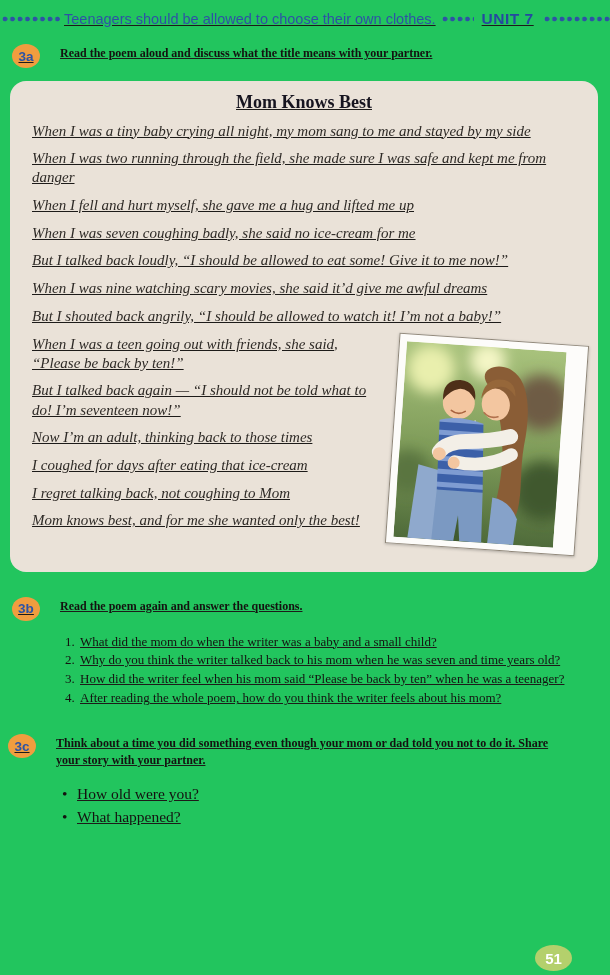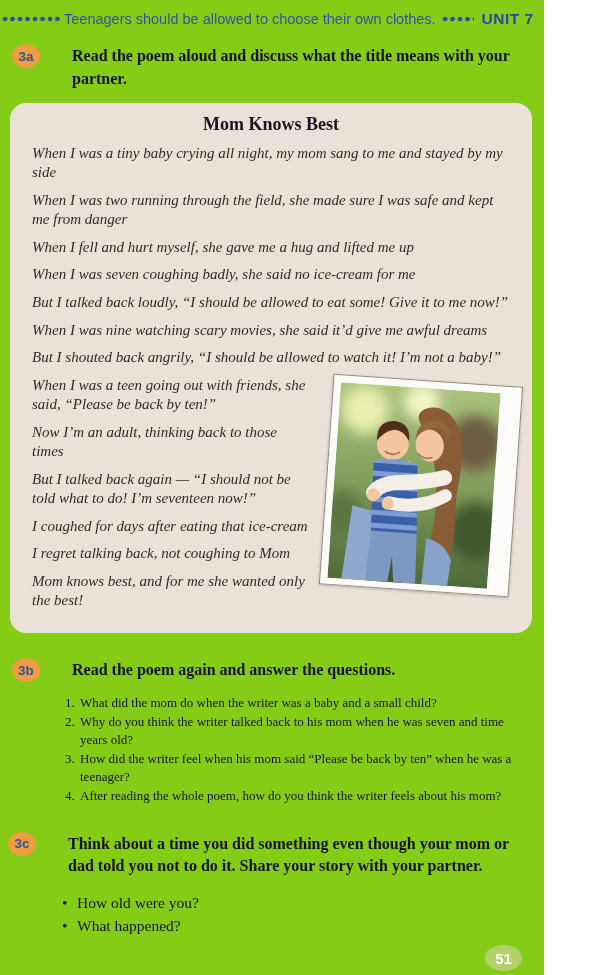--- a/index.html
+++ b/index.html
@@ -1,22 +1,23 @@
 <!DOCTYPE html>
 <html><head>
 <meta charset="utf-8">
 <style>
   html,body{margin:0;padding:0;background:#ffffff;}
   .page{
     position:relative;
-    width:544px;height:975px;
-    background:#84cc16;
+    width:610px;height:975px;
+    background:#22c55e;
     overflow:hidden;
     font-family:"Liberation Serif",serif;
     color:#1d1b19;
+    text-decoration:underline;
   }
   
   .header{
     display:flex;align-items:center;
     padding:10px 0 0 2px;
     font-family:"Liberation Sans",sans-serif;
     color:#2e52a5;
   }
   .dots{
     height:6px;
@@ -26,40 +27,40 @@
     background-position:left center;
   }
   .dots-left{width:58px;margin-right:4px;}
   .dots-mid{width:32px;margin:0 8px 0 6px;}
   .dots-right{flex:1;margin-left:10px;}
   .header-title{font-size:14.5px;white-space:nowrap;}
   .header-unit{font-size:15.5px;font-weight:bold;letter-spacing:.5px;white-space:nowrap;color:#2549a0;}
   
   .task{
     display:flex;align-items:flex-start;
-    padding:0 14px 0 12px;gap:31px;
+    padding:0 14px 0 12px;gap:8px;
   }
   .task-3a{margin-top:15px;}
   .task-3b{margin-top:24px;}
   .task-3c{margin-top:26px;padding-left:8px;}
   .badge{
     flex:0 0 auto;
     width:28px;height:24px;
     border-radius:50%;
     background:#f09d3f;
     color:#2d53a5;
     font-family:"Liberation Sans",sans-serif;
     font-weight:bold;font-size:13.5px;
     display:flex;align-items:center;justify-content:center;
     margin-top:1px;
   }
   .instruction{
-    margin:2px 0 0 1px;
+    margin:2px 0 0 12px;
     font-weight:bold;
-    font-size:16px;
+    font-size:12px;
     line-height:1.42;
     color:#141210;
   }
   .instruction-3c{max-width:502px;}
   
   .poem-box{
     margin:13px 12px 0 10px;
     background:#eae2d8;
     border-radius:16px;
     padding:11px 22px 14px 22px;
@@ -110,21 +111,21 @@
   .bullet-col-left{width:186px;}
   .bullet-col li{position:relative;padding-left:15px;margin:2px 0;line-height:1.35;}
   .bullet-col li::before{
     content:"•";
     position:absolute;left:0;top:0;
     color:#141210;
   }
   
   .page-number{
     position:absolute;
-    right:22px;bottom:4px;
+    right:38px;bottom:4px;
     width:37px;height:26px;
     border-radius:50%;
     background:#b4d06c;
     color:#ffffff;
     font-family:"Liberation Sans",sans-serif;
     font-weight:bold;font-size:15px;
     display:flex;align-items:center;justify-content:center;
   }
 </style>
 </head>
@@ -197,22 +198,22 @@
         <path d="M110 88 Q92 94 66 96 Q46 98 40 108" stroke="#f3efe7" stroke-width="15" fill="none" stroke-linecap="round"></path>
         <path d="M112 106 Q88 122 56 117" stroke="#f3efe7" stroke-width="13" fill="none" stroke-linecap="round"></path>
         <circle cx="40" cy="110" r="6.5" fill="#f3c6a0"></circle>
         <circle cx="55" cy="118" r="6" fill="#f3c6a0"></circle>
 
         <path d="M40 146 L86 146 L88 196 L66 196 L63 170 L60 196 L38 196 Z" fill="#7b99c2"></path>
       </svg>
     </div>
 
     <p>When I was a teen going out with friends, she said, “Please be back by ten!”</p>
+    <p>But I talked back again — “I should not be told what to do! I’m seventeen now!”</p>
     <p>Now I’m an adult, thinking back to those times</p>
-    <p>But I talked back again — “I should not be told what to do! I’m seventeen now!”</p>
     <p>I coughed for days after eating that ice-cream</p>
     <p>I regret talking back, not coughing to Mom</p>
     <p>Mom knows best, and for me she wanted only the best!</p>
     <div class="clearfix"></div>
   </div>
 
   <div class="task task-3b">
     <span class="badge">3b</span>
     <p class="instruction">Read the poem again and answer the questions.</p>
   </div>

